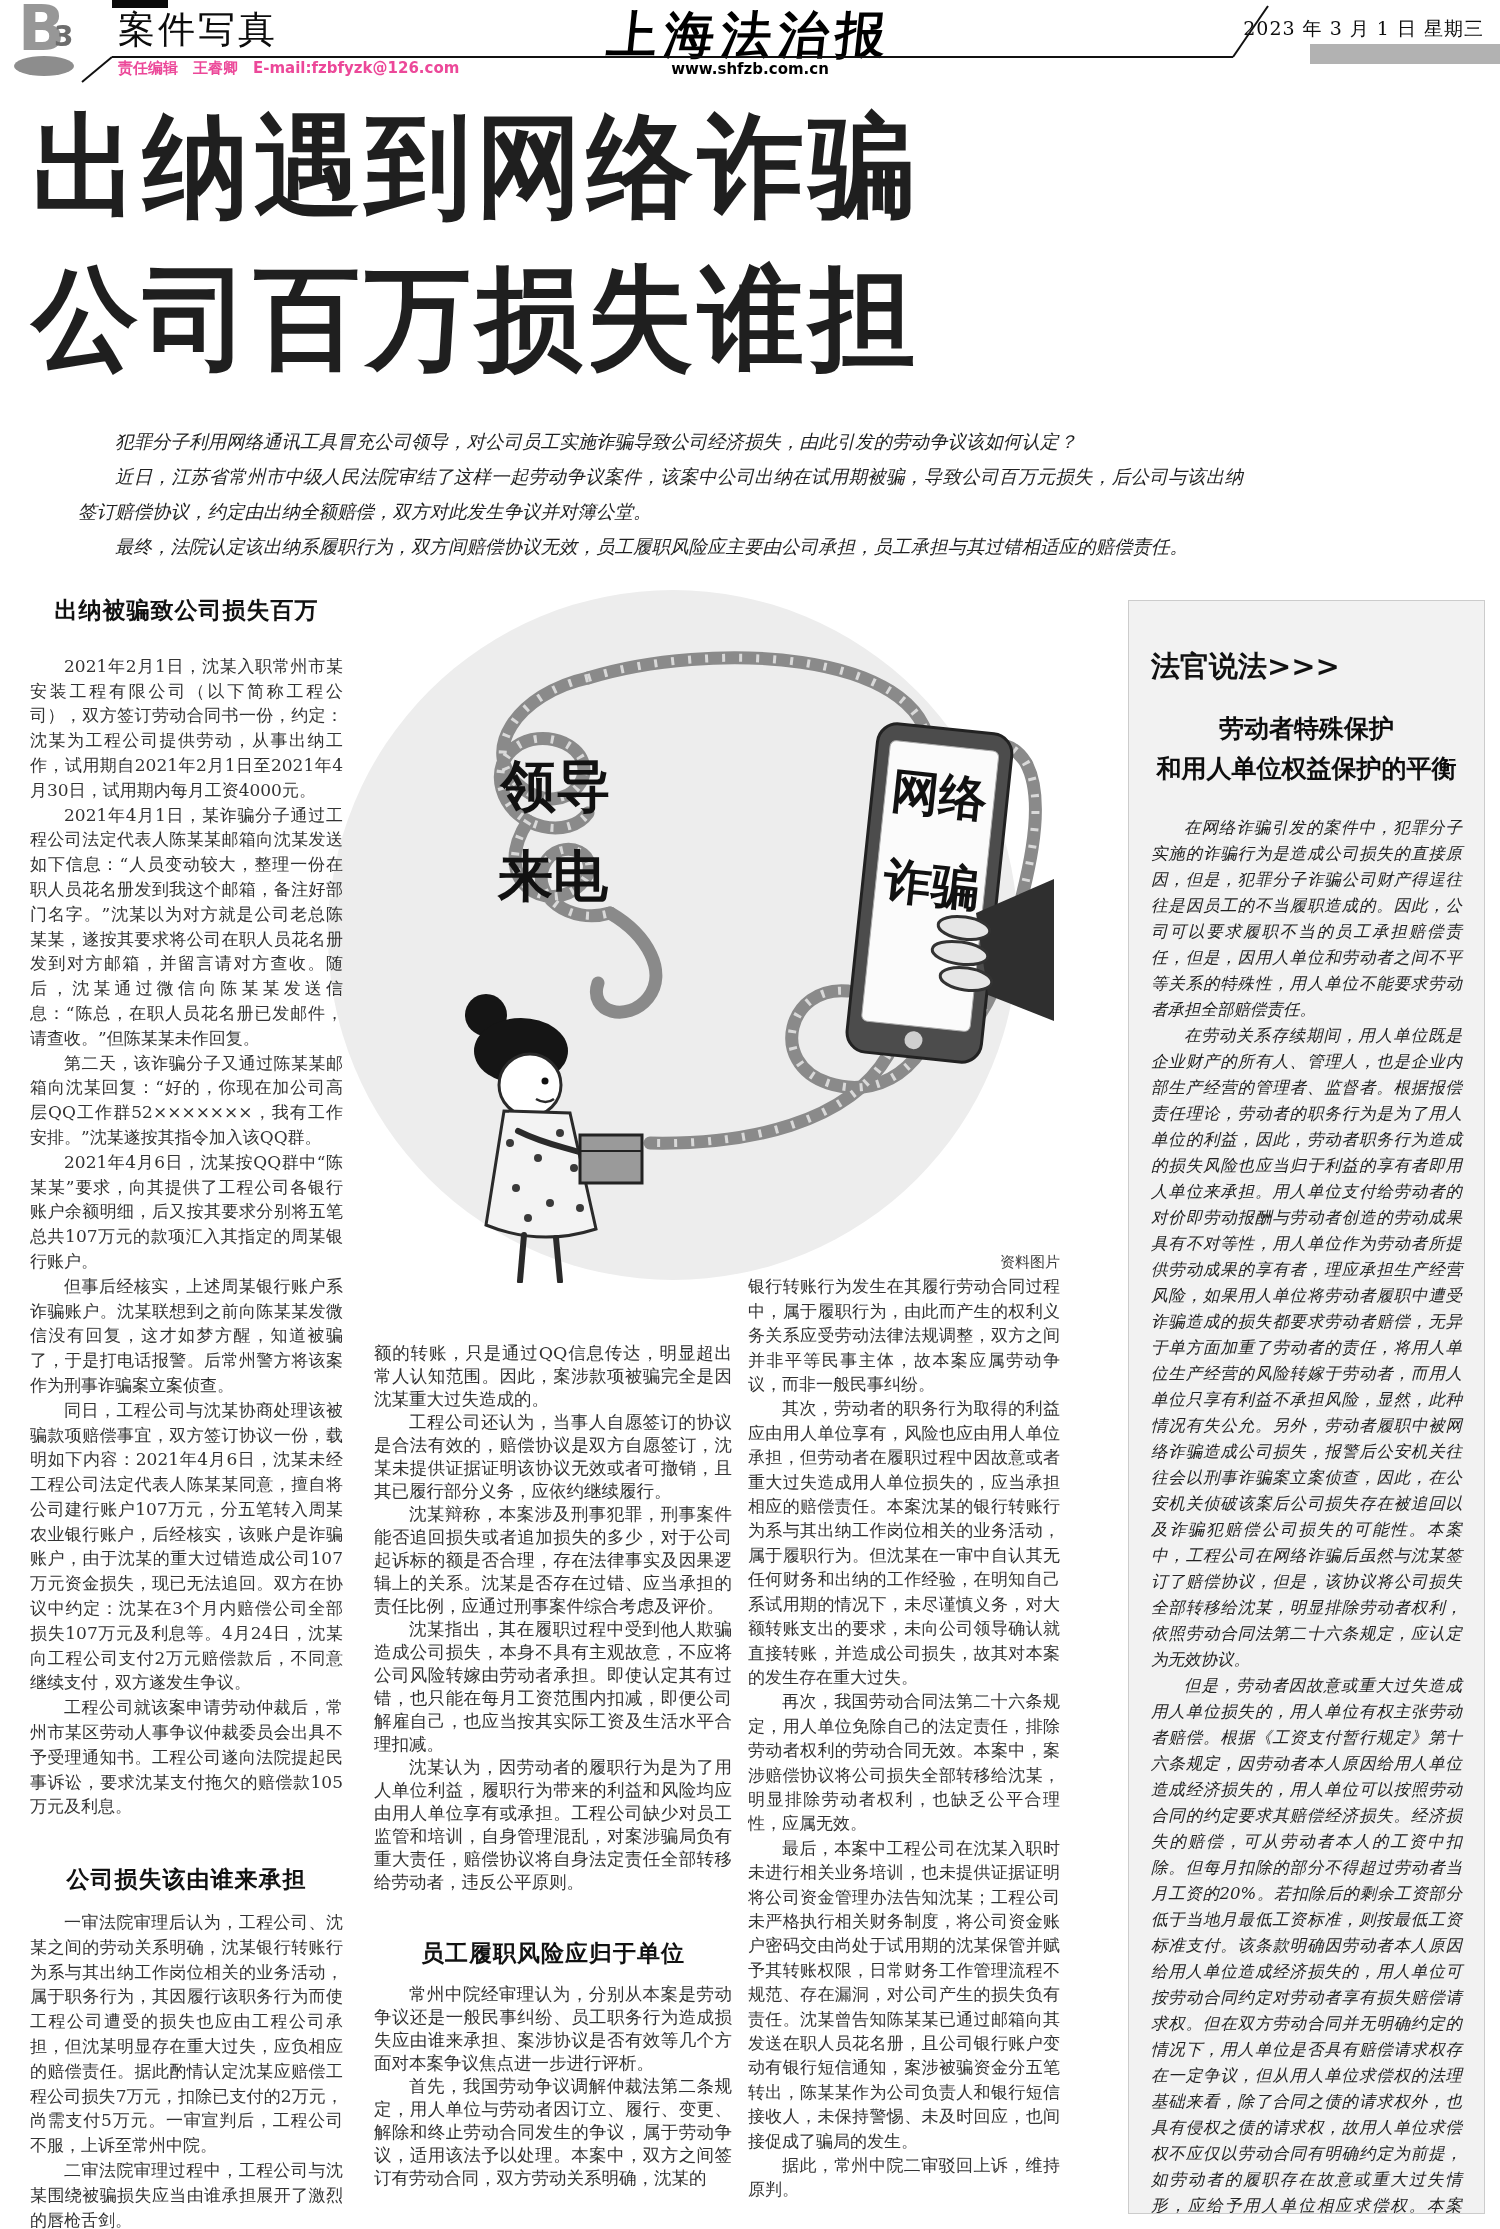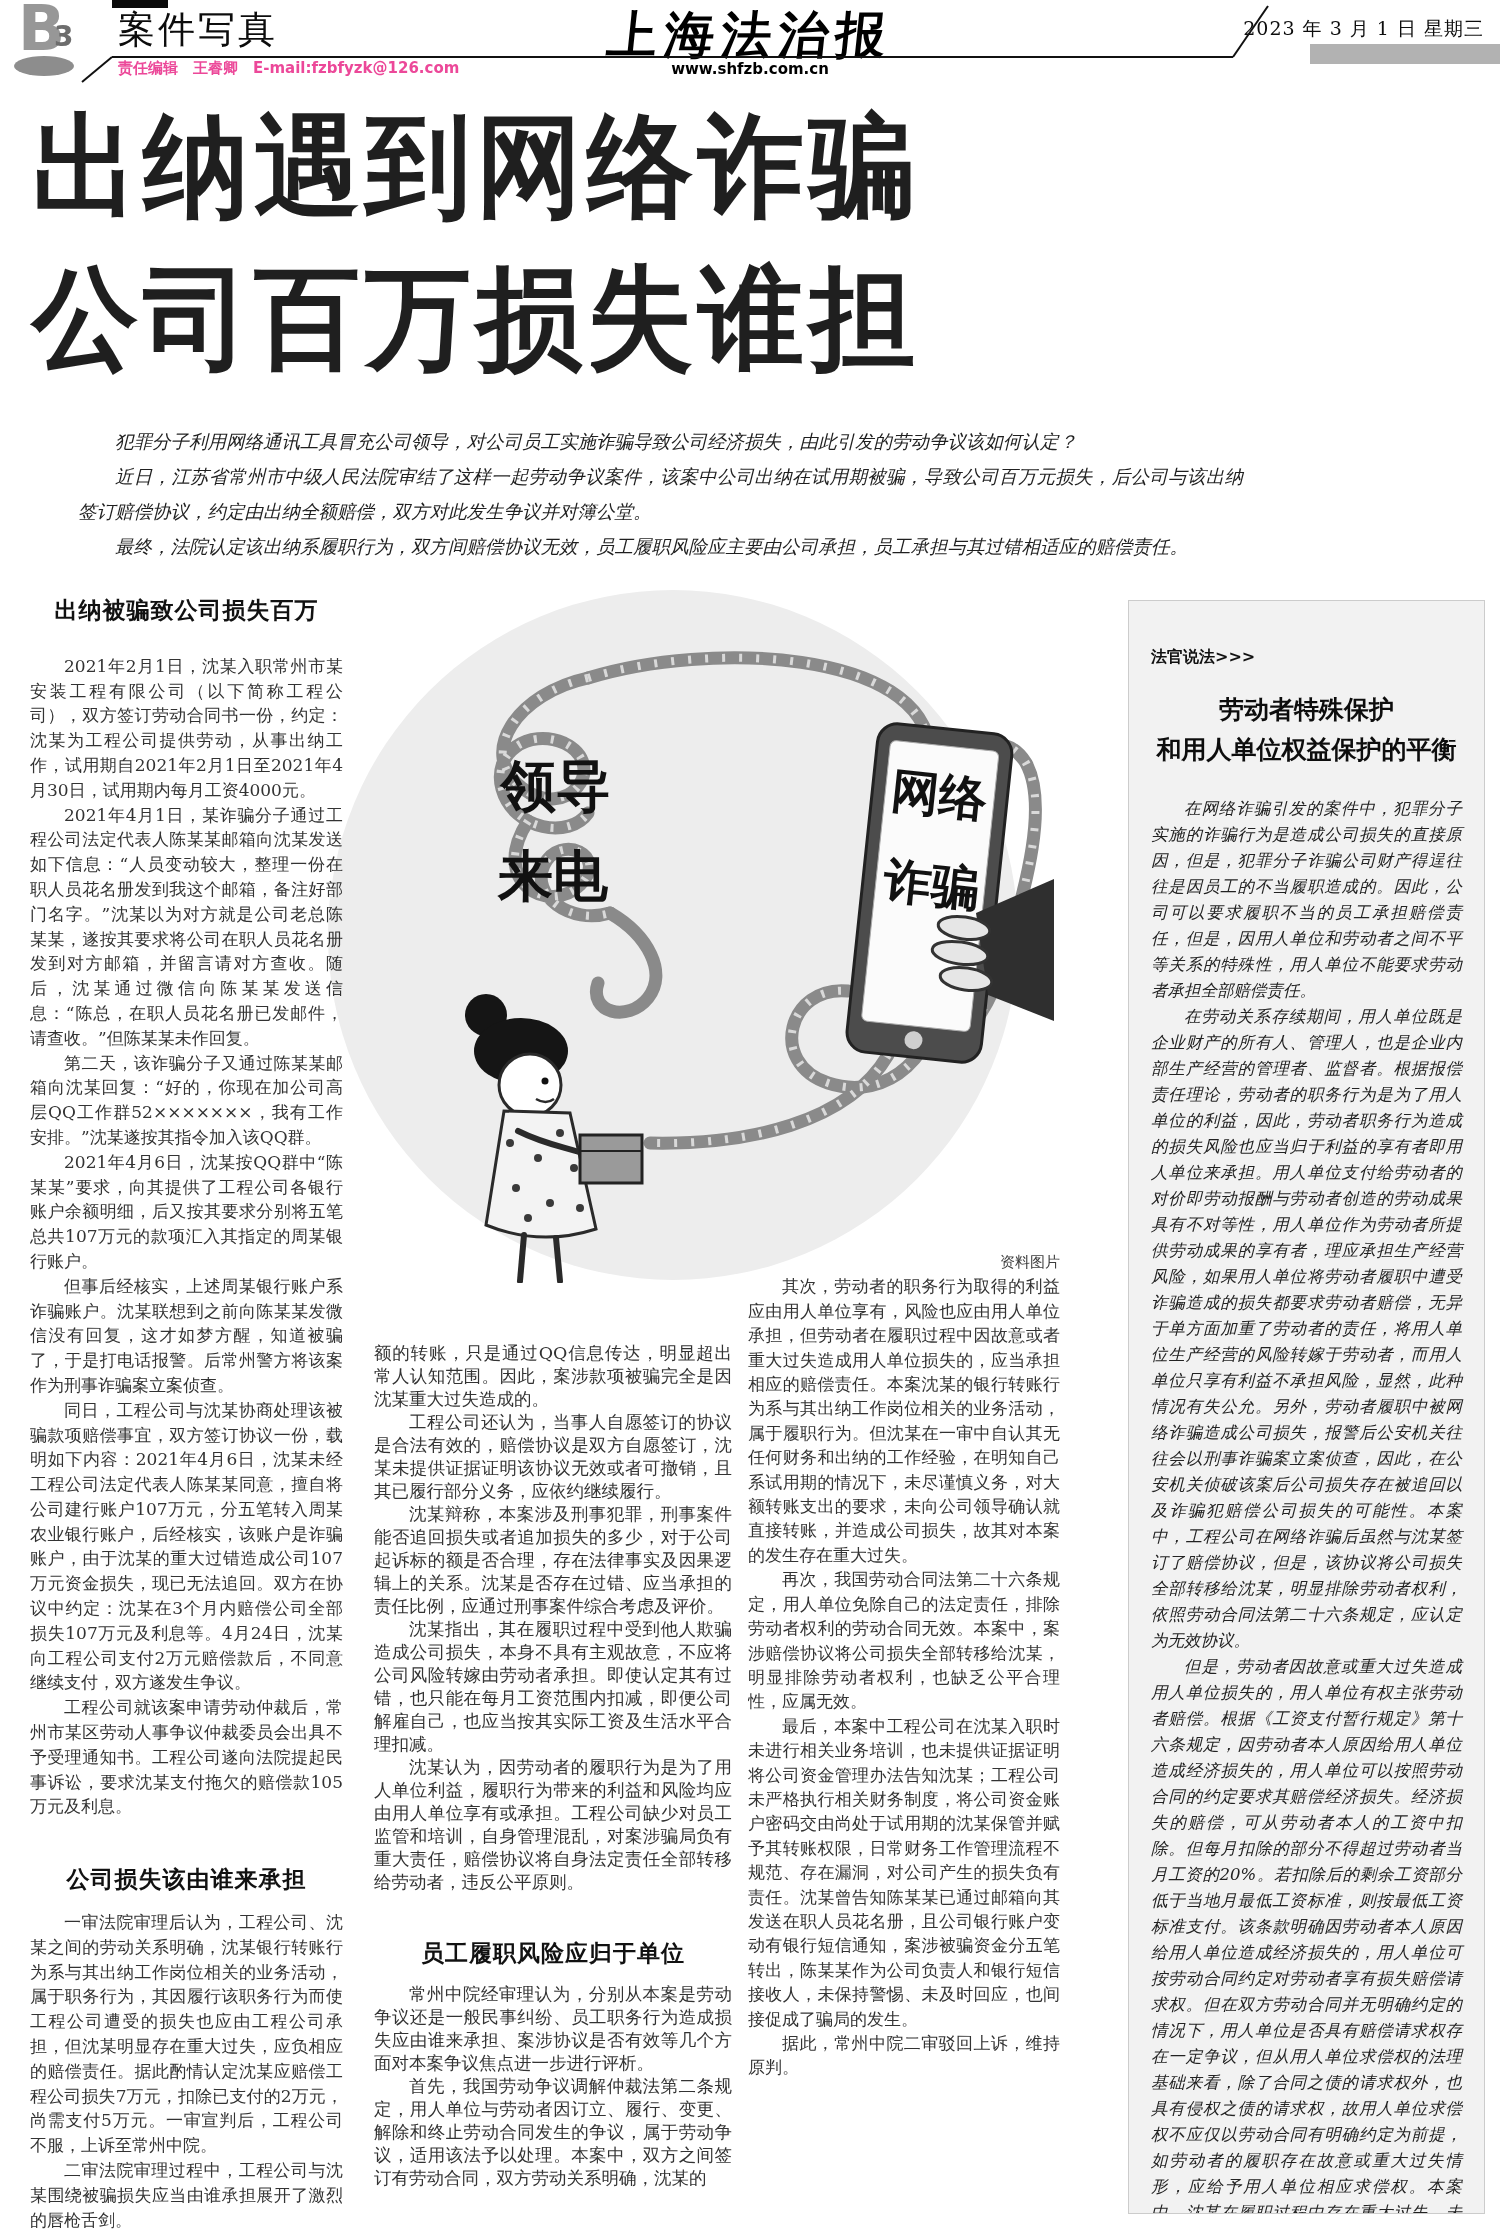--- a/index.html
+++ b/index.html
@@ -40,21 +40,21 @@
           margin:0 0 31px;color:#111;letter-spacing:1px;}
   .col h3.mid{margin:48px 0 18px;}
   .col1{left:30px;top:598px;width:313px;height:1631px;font-size:17px;line-height:24.8px;overflow:hidden;}
   .col2{left:374px;top:1342px;width:358px;height:887px;font-size:17.5px;line-height:23px;overflow:hidden;}
   .col3{left:748px;top:1250px;width:312px;height:979px;font-size:17px;line-height:24.4px;overflow:hidden;}
   .caption{text-align:right;font-family:"DejaVu Sans",sans-serif;font-size:15px;color:#3c3c3c;
            margin:0 4px 68px 0;text-indent:0;}
   
   .sidebar{position:absolute;left:1128px;top:600px;width:357px;height:1614px;background:#f2f2f2;
            border:1px solid #ccc;box-sizing:border-box;padding:46px 22px 0;overflow:hidden;}
-  .sb-kicker{font-family:"DejaVu Sans",sans-serif;font-weight:800;font-size:16px;color:#111;}
+  .sb-kicker{font-family:"DejaVu Sans",sans-serif;font-weight:800;font-size:29px;color:#111;}
   .sb-title{text-align:center;font-family:"DejaVu Sans",sans-serif;font-weight:700;font-size:25px;
             line-height:40px;margin-top:22px;color:#0d0d0d;}
   .sb-body{margin-top:26px;font-size:16.5px;line-height:26px;font-style:italic;color:#222;text-align:justify;}
   .sb-body p{margin:0;text-indent:2em;}
   
   .illus{position:absolute;left:288px;top:583px;width:766px;height:700px;}
   .illus svg{display:block;}
 </style>
 </head>
 <body>
@@ -179,20 +179,21 @@
     <p>沈某辩称，本案涉及刑事犯罪，刑事案件能否追回损失或者追加损失的多少，对于公司起诉标的额是否合理，存在法律事实及因果逻辑上的关系。沈某是否存在过错、应当承担的责任比例，应通过刑事案件综合考虑及评价。</p>
     <p>沈某指出，其在履职过程中受到他人欺骗造成公司损失，本身不具有主观故意，不应将公司风险转嫁由劳动者承担。即使认定其有过错，也只能在每月工资范围内扣减，即便公司解雇自己，也应当按其实际工资及生活水平合理扣减。</p>
     <p>沈某认为，因劳动者的履职行为是为了用人单位利益，履职行为带来的利益和风险均应由用人单位享有或承担。工程公司缺少对员工监管和培训，自身管理混乱，对案涉骗局负有重大责任，赔偿协议将自身法定责任全部转移给劳动者，违反公平原则。</p>
     <h3 class="mid">员工履职风险应归于单位</h3>
     <p>常州中院经审理认为，分别从本案是劳动争议还是一般民事纠纷、员工职务行为造成损失应由谁来承担、案涉协议是否有效等几个方面对本案争议焦点进一步进行评析。</p>
     <p>首先，我国劳动争议调解仲裁法第二条规定，用人单位与劳动者因订立、履行、变更、解除和终止劳动合同发生的争议，属于劳动争议，适用该法予以处理。本案中，双方之间签订有劳动合同，双方劳动关系明确，沈某的</p>
   </div>
 
   <div class="col col3">
     <p class="caption">资料图片</p>
+    <p class="cont">银行转账行为发生在其履行劳动合同过程中，属于履职行为，由此而产生的权利义务关系应受劳动法律法规调整，双方之间并非平等民事主体，故本案应属劳动争议，而非一般民事纠纷。</p>
     <p>其次，劳动者的职务行为取得的利益应由用人单位享有，风险也应由用人单位承担，但劳动者在履职过程中因故意或者重大过失造成用人单位损失的，应当承担相应的赔偿责任。本案沈某的银行转账行为系与其出纳工作岗位相关的业务活动，属于履职行为。但沈某在一审中自认其无任何财务和出纳的工作经验，在明知自己系试用期的情况下，未尽谨慎义务，对大额转账支出的要求，未向公司领导确认就直接转账，并造成公司损失，故其对本案的发生存在重大过失。</p>
     <p>再次，我国劳动合同法第二十六条规定，用人单位免除自己的法定责任，排除劳动者权利的劳动合同无效。本案中，案涉赔偿协议将公司损失全部转移给沈某，明显排除劳动者权利，也缺乏公平合理性，应属无效。</p>
     <p>最后，本案中工程公司在沈某入职时未进行相关业务培训，也未提供证据证明将公司资金管理办法告知沈某；工程公司未严格执行相关财务制度，将公司资金账户密码交由尚处于试用期的沈某保管并赋予其转账权限，日常财务工作管理流程不规范、存在漏洞，对公司产生的损失负有责任。沈某曾告知陈某某已通过邮箱向其发送在职人员花名册，且公司银行账户变动有银行短信通知，案涉被骗资金分五笔转出，陈某某作为公司负责人和银行短信接收人，未保持警惕、未及时回应，也间接促成了骗局的发生。</p>
     <p>据此，常州中院二审驳回上诉，维持原判。</p>
   </div>
 
   <div class="sidebar">
     <div class="sb-kicker">法官说法&gt;&gt;&gt;</div>
     <div class="sb-title">
       <div>劳动者特殊保护</div>

